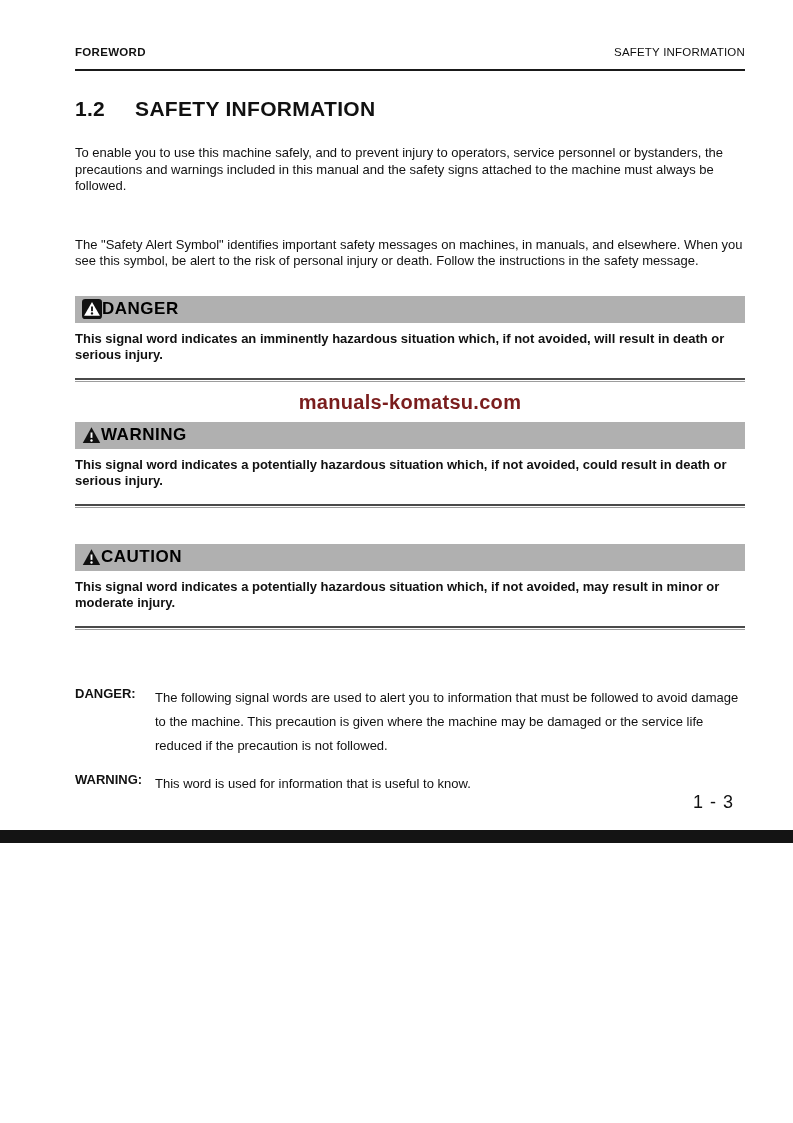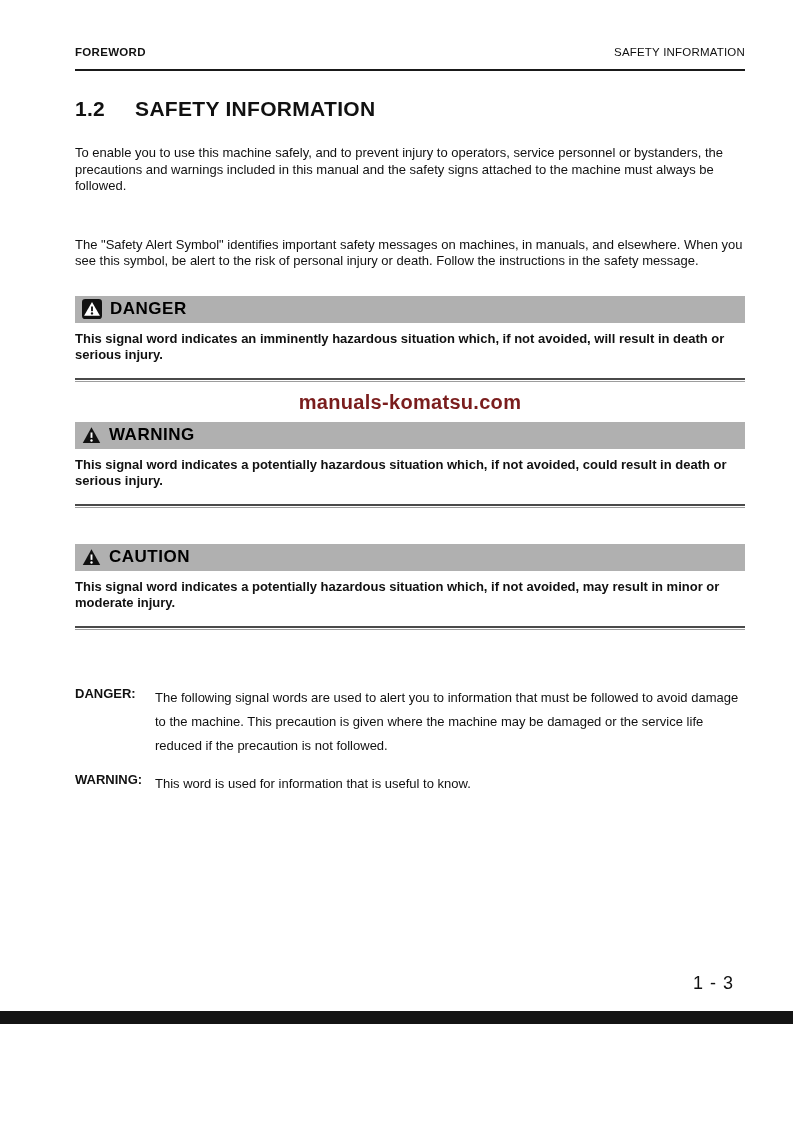--- a/index.html
+++ b/index.html
@@ -1,20 +1,20 @@
 <!DOCTYPE html>
 <html><head>
 <meta charset="utf-8">
 <style>
   * { margin:0; padding:0; box-sizing:border-box; }
   html,body { background:#ffffff; }
   body { font-family:"Liberation Sans", sans-serif; color:#111; }
   .page {
     position:relative;
-    width:793px; height:1024px;
+    width:793px; height:843px;
     margin:0 auto;
     background:#ffffff;
     overflow:hidden;
   }
   .content { padding:46px 48px 0 75px; }
 
   .running-head {
     display:flex; justify-content:space-between; align-items:baseline;
     padding-bottom:11px;
     border-bottom:2px solid #1a1a1a;
@@ -31,21 +31,21 @@
   .alert-p  { margin-top:42px; }
 
   .signal { margin-top:8px; }
   .signal-danger { margin-top:26px; }
   .signal-caution { margin-top:36px; }
 
   .banner {
     height:27px;
     background:#b0b0b0;
     display:flex; align-items:center;
-    padding-left:7px; gap:8px;
+    padding-left:7px; 
   }
   .banner-label { font-size:17px; font-weight:bold; letter-spacing:0.5px; color:#000; }
   .sig-icon { display:inline-flex; align-items:center; }
 
   .desc { margin-top:8px; font-size:13px; line-height:16.5px; font-weight:bold; }
   .rule {
     margin-top:14px;
     height:4px;
     border-top:2px solid #4a4a4a;
     border-bottom:1px solid #9d9d9d;

